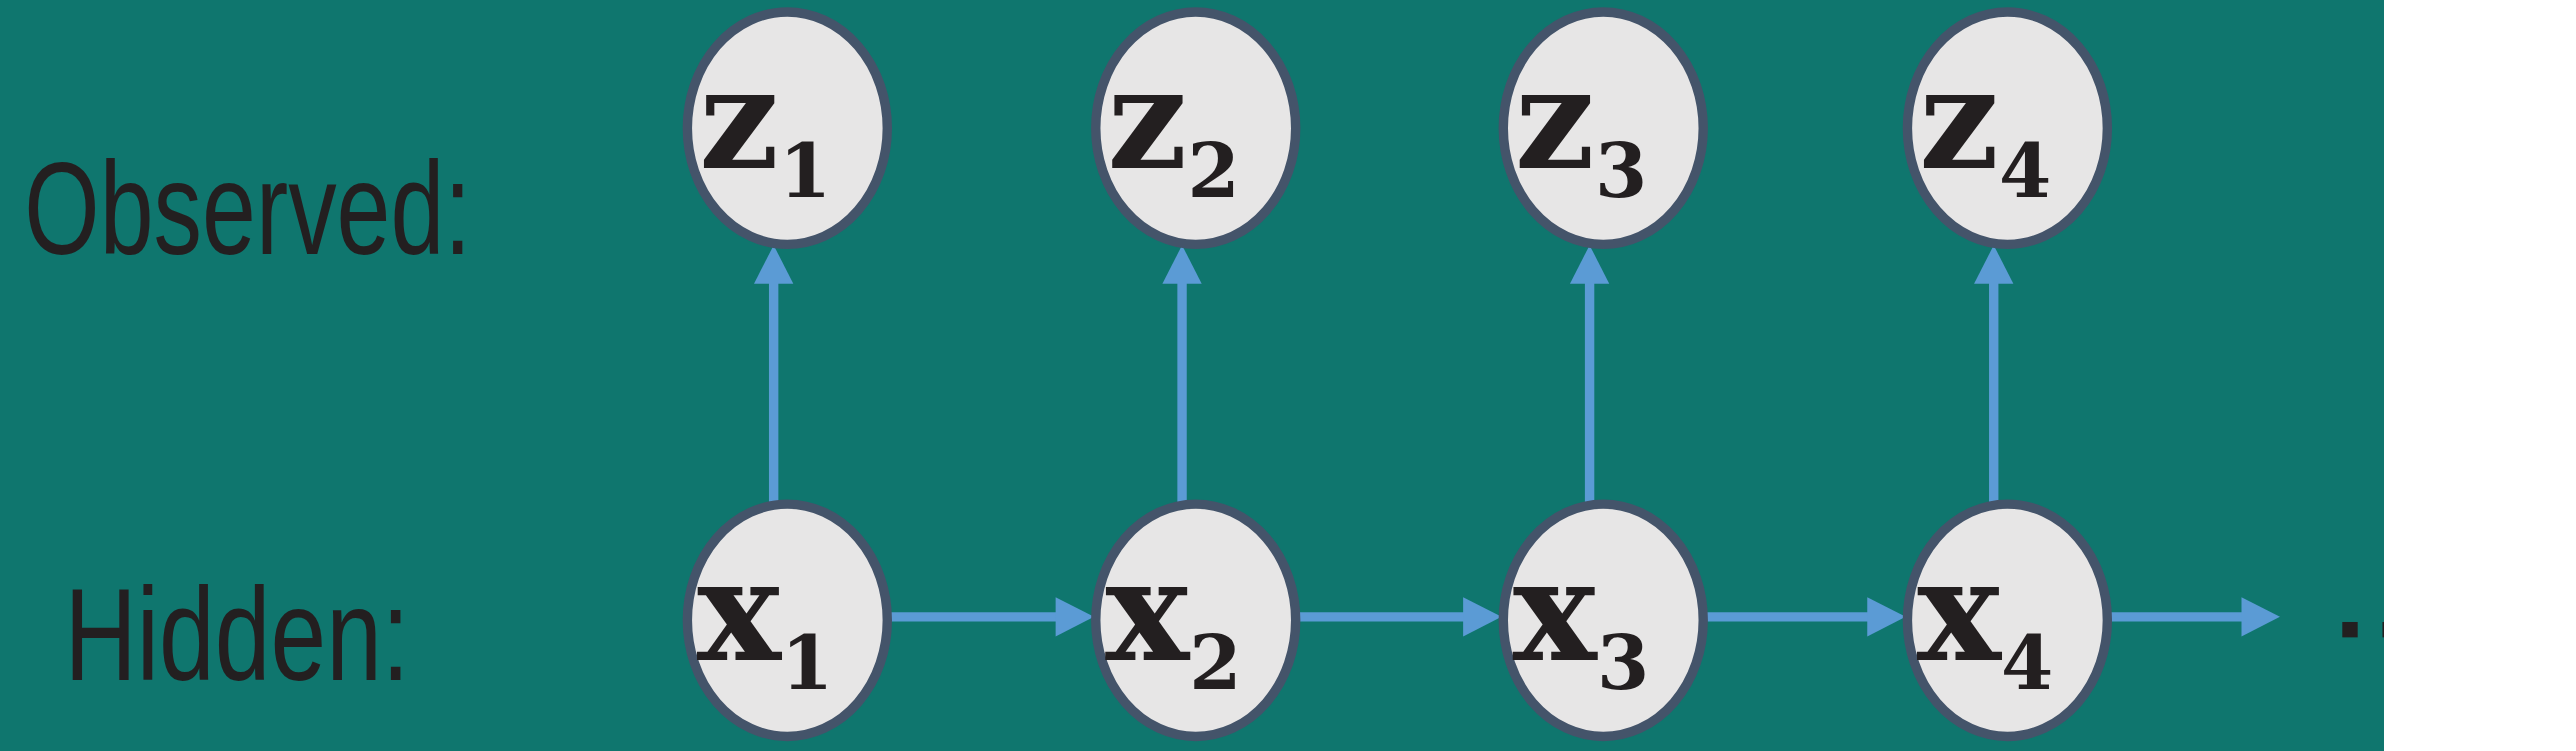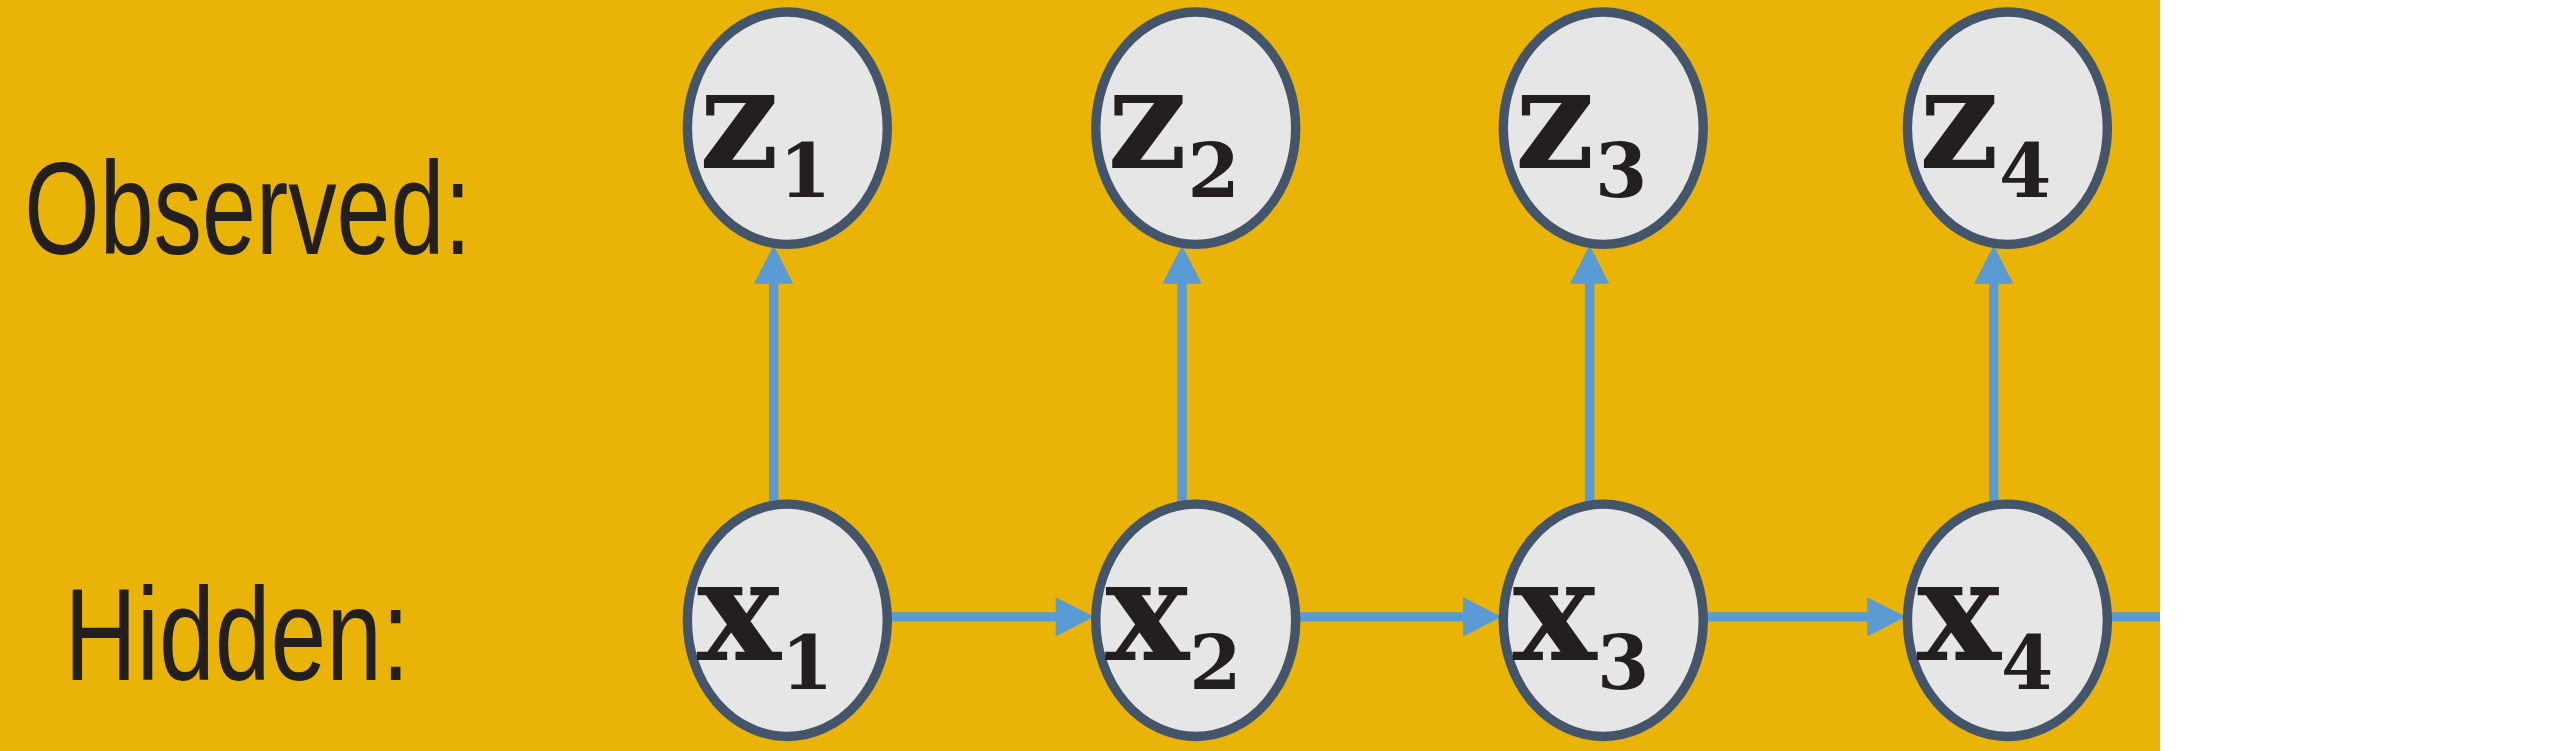--- a/index.html
+++ b/index.html
@@ -2,23 +2,23 @@
 <html style="font-size:13.7px"><head>
 <meta charset="utf-8">
 <style>
   html, body {
     margin: 0;
     padding: 0;
     background: #ffffff;
   }
   .stage {
     position: relative;
-    width: 2160px;
+    width: 2384px;
     height: 751px;
-    background: #eab308;
+    background: #0f766e;
     overflow: hidden;
   }
   svg { display: block; }
   .row-label {
     font-family: "Liberation Sans", sans-serif;
     font-weight: 400;
     font-size: 155px;
     fill: #231f20;
   }
   .node-label {

